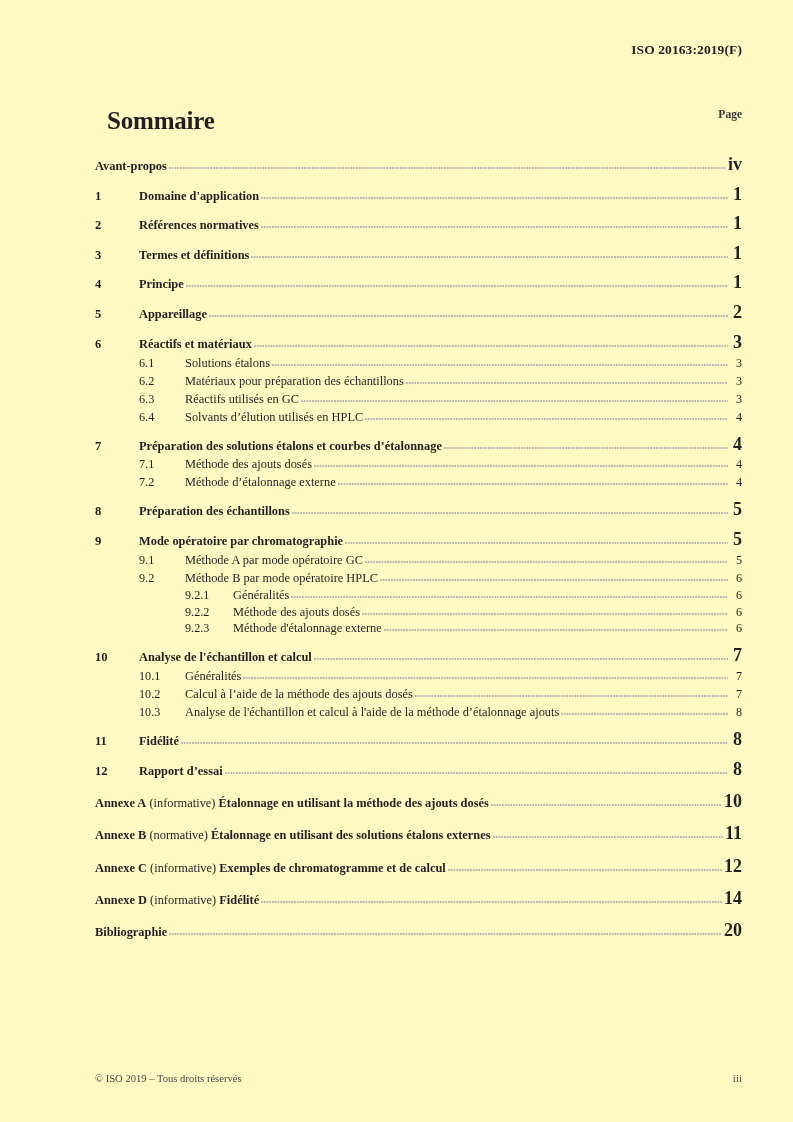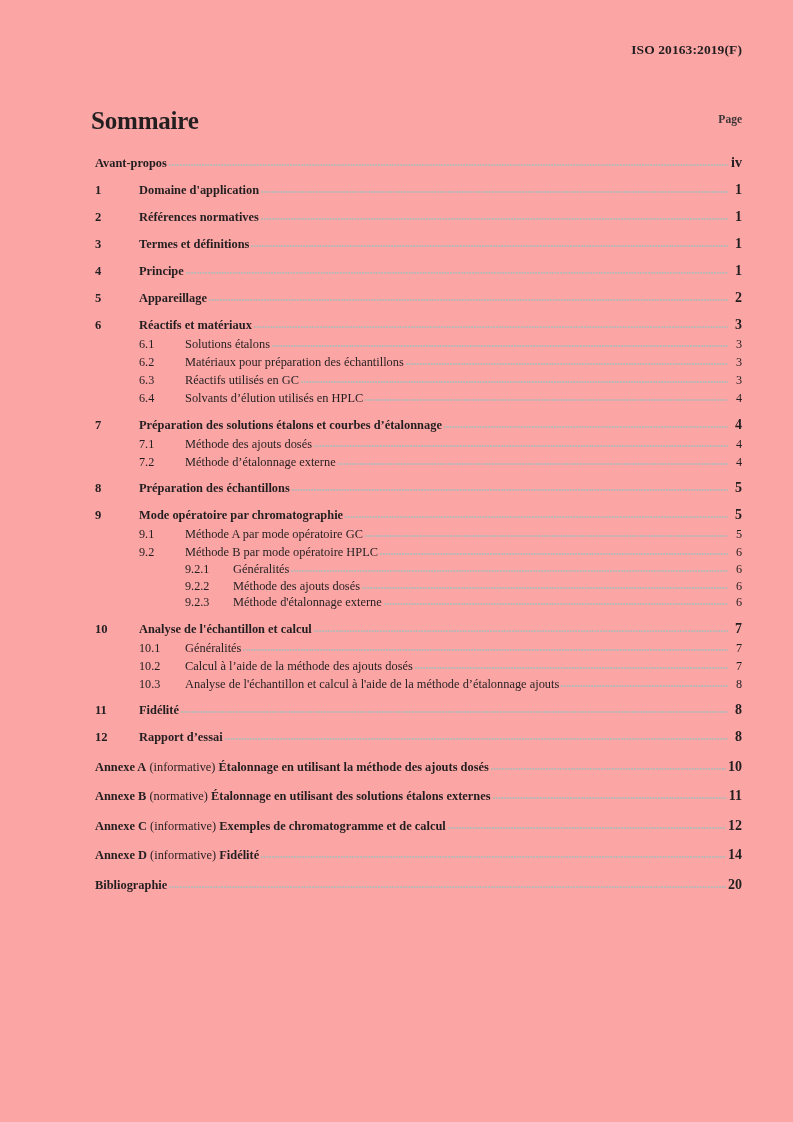--- a/index.html
+++ b/index.html
@@ -11,21 +11,21 @@
   body {
     font-family: "Liberation Serif", "DejaVu Serif", serif;
     color: #231f20;
     -webkit-font-smoothing: antialiased;
   }
   .page {
     position: relative;
     width: 793px;
     height: 1122px;
     margin: 0 auto;
-    background: #fca5a5;
+    background: #fef9c3;
     overflow: hidden;
     box-sizing: border-box;
   }
 
   
   .doc-header {
     position: absolute;
     top: 42px;
     left: 95px;
     right: 51px;
@@ -34,24 +34,24 @@
     font-weight: bold;
     font-size: 13.5px;
     letter-spacing: 0.1px;
     color: #231f20;
   }
 
   
   .toc-title-row {
     position: absolute;
     top: 108px;
-    left: 91px;
+    left: 107px;
     right: 51px;
     display: flex;
-    align-items: center;
+    align-items: flex-start;
     justify-content: space-between;
     gap: 46px;
   }
   .toc-title {
     font-family: "Liberation Serif", "DejaVu Serif", serif;
     font-weight: bold;
     font-size: 25px;
     line-height: 1;
     color: #231f20;
     letter-spacing: -0.2px;
@@ -127,21 +127,21 @@
     background-size: 2.75px 2px;
     background-repeat: repeat-x;
   }
 
   .pg {
     flex: 0 0 auto;
     text-align: right;
     min-width: 12px;
     padding-left: 1px;
   }
-  .pg.bold   { font-weight: bold; font-size: 14px; }
+  .pg.bold   { font-weight: bold; font-size: 18px; }
   .pg.normal { font-weight: normal; font-size: 12.2px; }
 
   
   .doc-footer {
     position: absolute;
     bottom: 38px;
     left: 95px;
     right: 51px;
     display: flex;
     align-items: baseline;
@@ -380,14 +380,18 @@
     </div>
 
     <div class="toc-entry annex">
       <span class="label bold">Bibliographie</span>
       <span class="leader"></span>
       <span class="pg bold">20</span>
     </div>
 
   </div>
 
+  <div class="doc-footer">
+    <span>© ISO 2019 – Tous droits réservés</span>
+    <span class="folio">iii</span>
+  </div>
 
 </div>
 
 </body></html>

